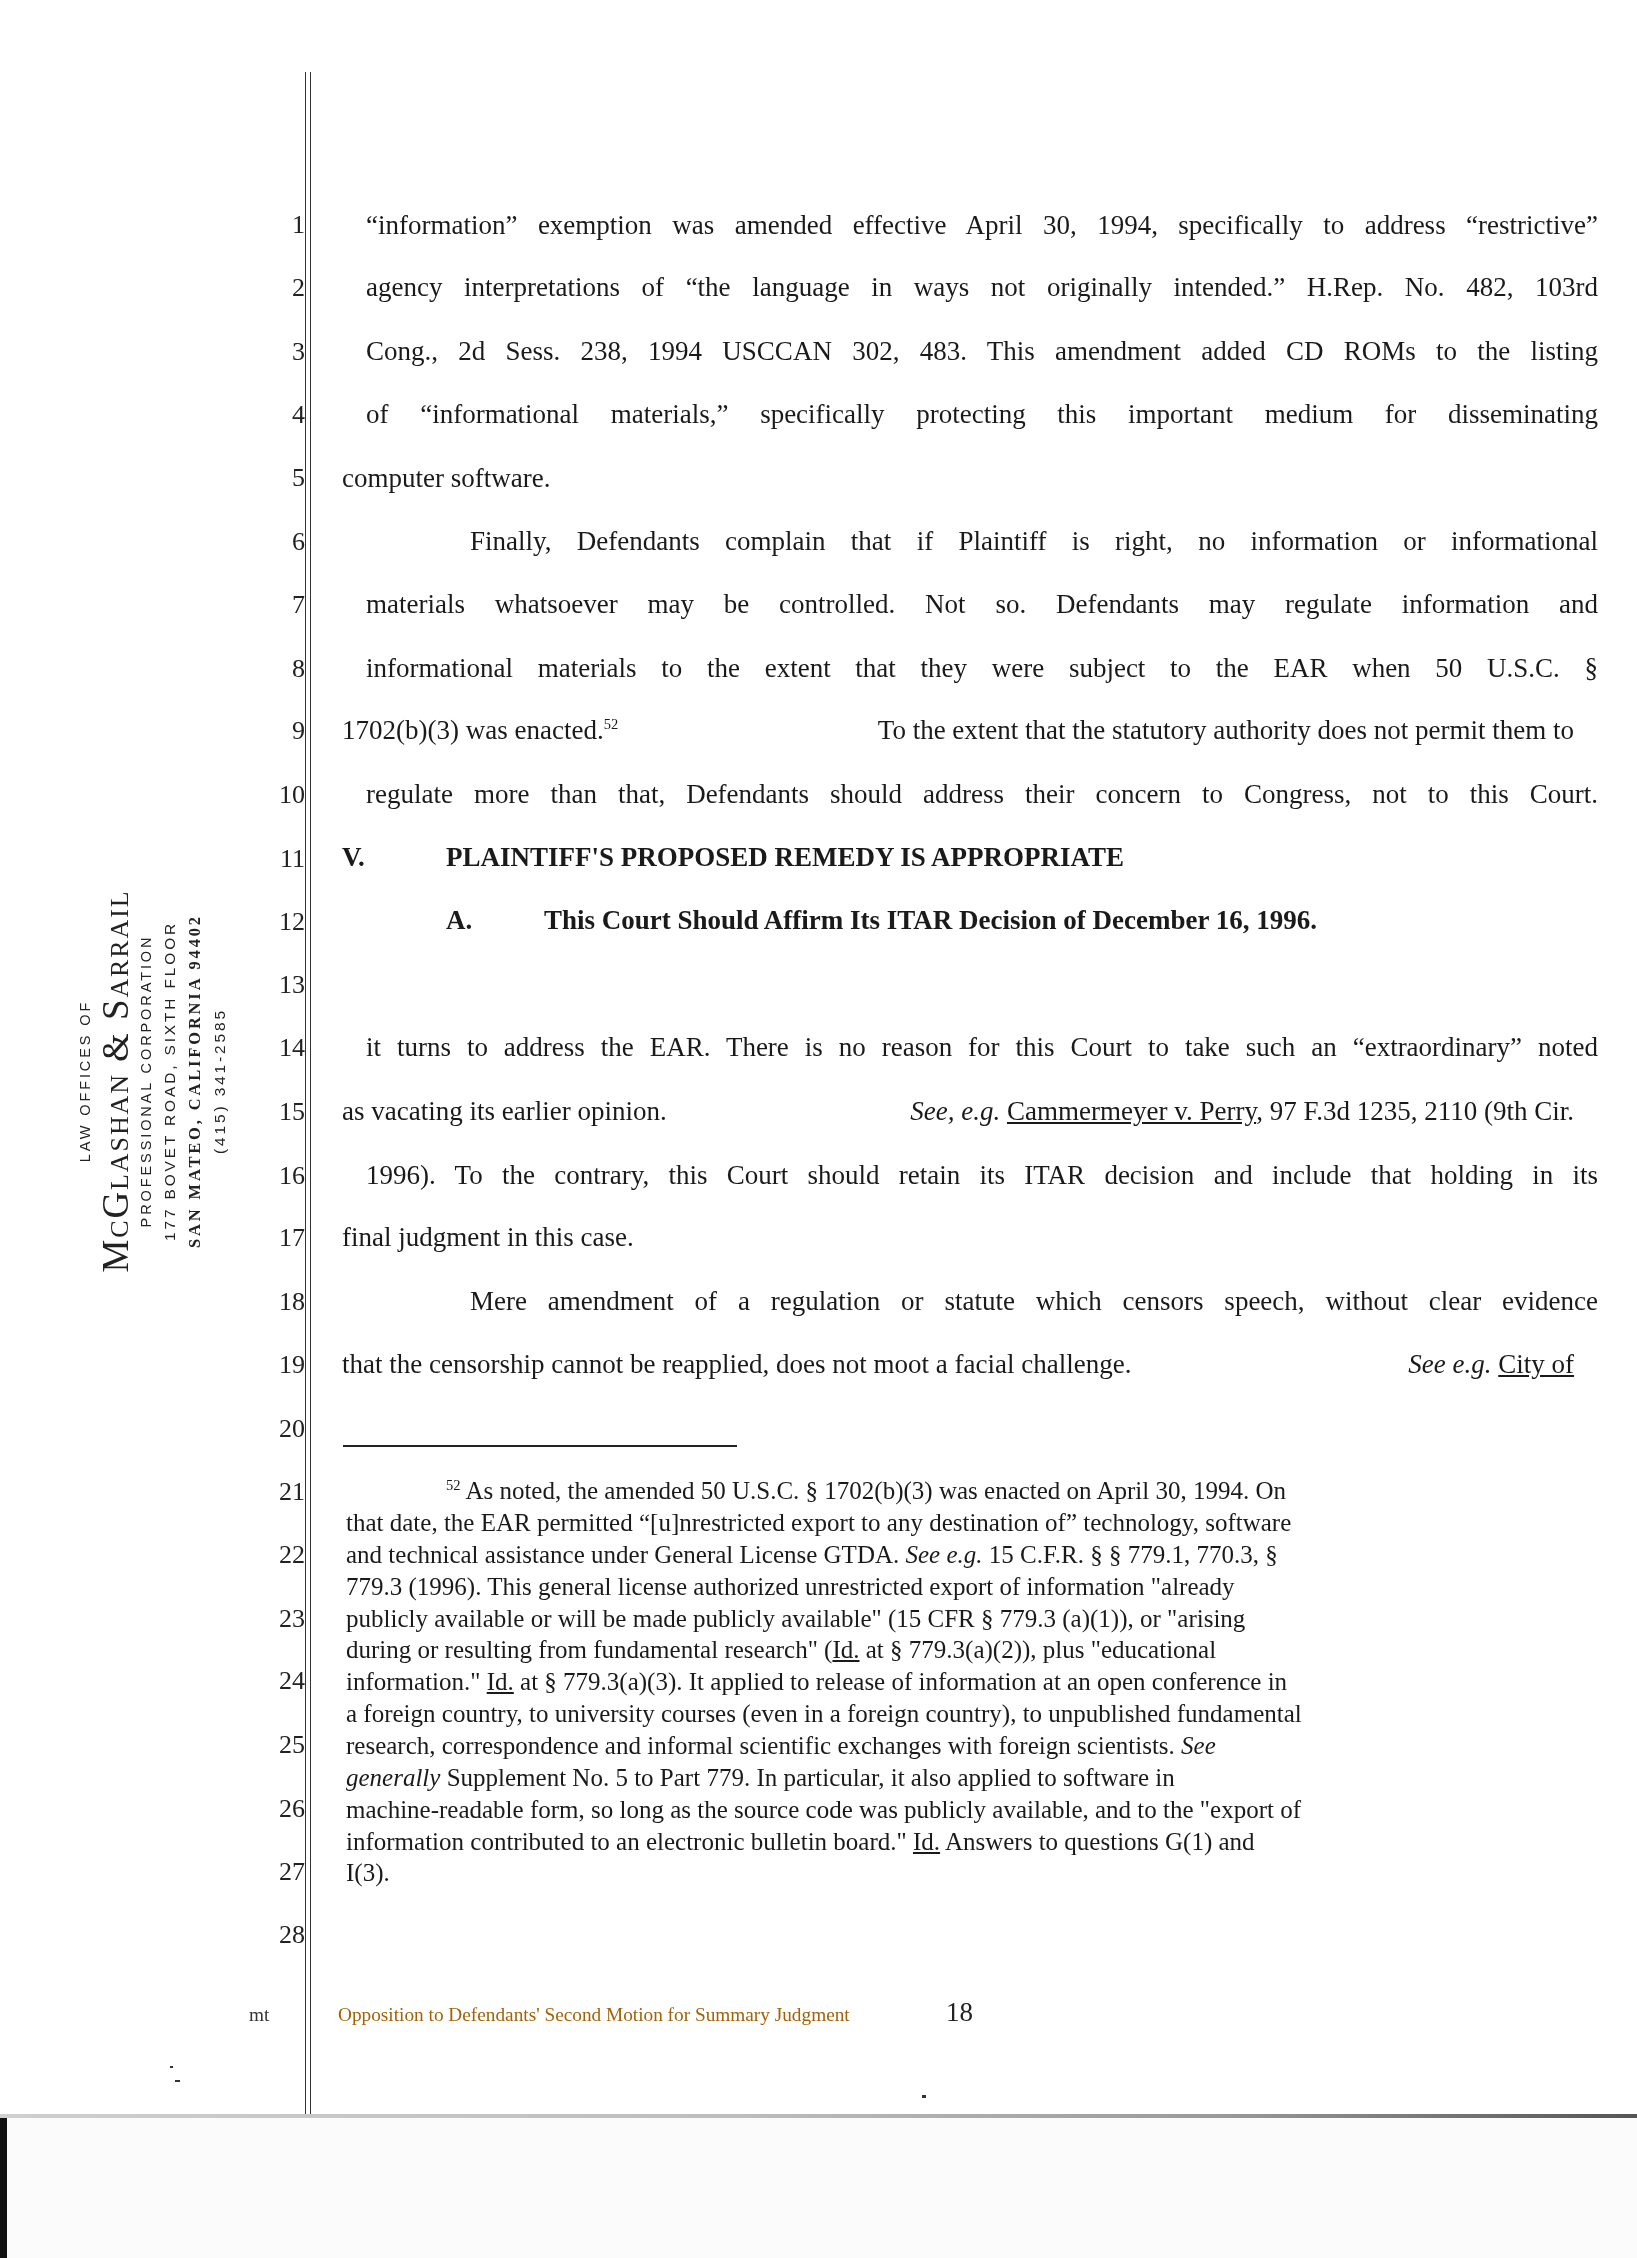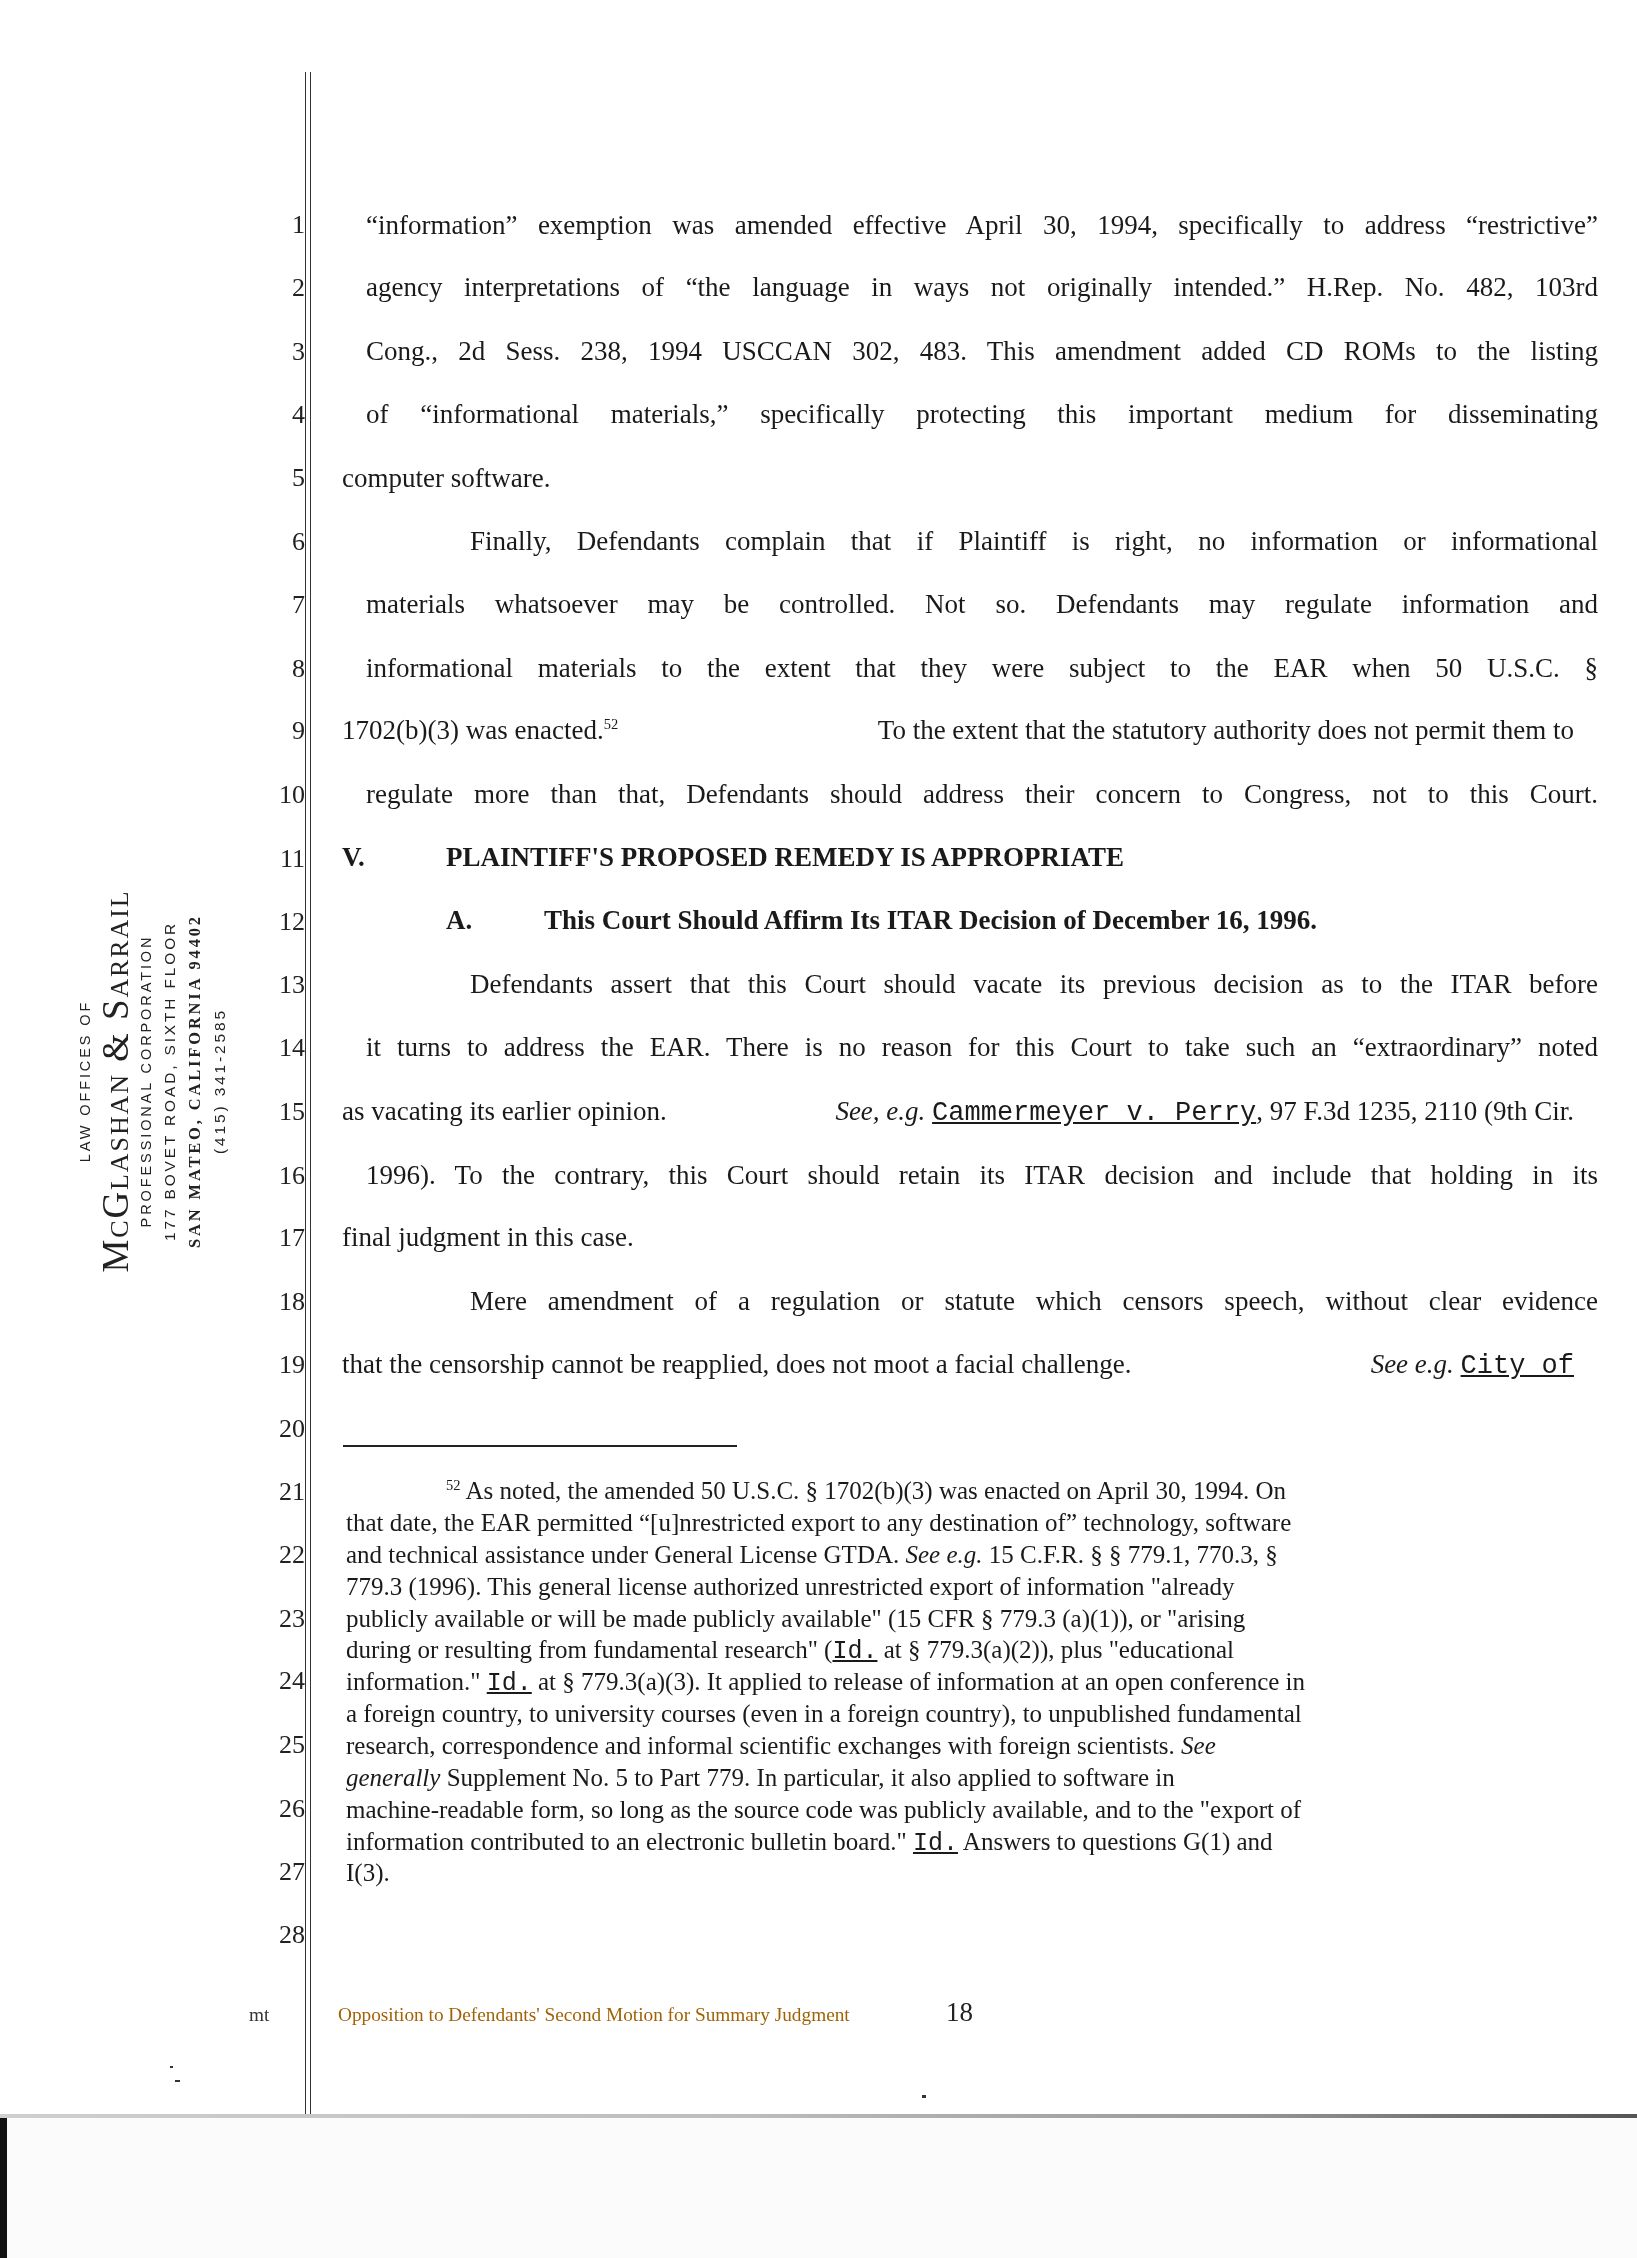--- a/index.html
+++ b/index.html
@@ -21,21 +21,21 @@
   .vrule.b { left:310px; }
 
   
   .ln { position:absolute; left:270px; width:35px; text-align:right; font-size:26px; line-height:29px; color:#222; }
 
   
   .tl { position:absolute; left:342px; width:1232px; font-size:27px; line-height:33px; white-space:nowrap; }
   .just { text-align:justify; text-align-last:justify;margin-left:24px; }
   .indent { left:446px; width:1128px; }
   .it { font-style:italic; }
-  .ul { text-decoration:underline;font-family:Liberation Mono, monospace; }
+  .ul { text-decoration:underline; }
   sup { font-size:14.5px; line-height:0; vertical-align:super; }
 
   .heading-num { position:absolute; left:342px; font-weight:bold; font-size:27px; }
   .heading-text { position:absolute; left:446px; font-weight:bold; font-size:27px; }
   .sub-num { position:absolute; left:446px; font-weight:bold; font-size:27px; }
   .sub-text { position:absolute; left:544px; font-weight:bold; font-size:27px; }
 
   .fn-rule { position:absolute; left:343px; top:1445px; width:394px; height:1.9px; background:#222; }
   .fn { position:absolute; left:346px; width:1228px; font-size:25px; line-height:21px; white-space:nowrap; }
   .fn.indent { left:446px; width:1128px; }
@@ -121,21 +121,20 @@
     <span><span>1702(b)(3) was enacted.</span><sup>52</sup></span>
     <span>To the extent that the statutory authority  does not permit them to</span>
   </div>
   <div class="tl just" style="top:778px">regulate more than that, Defendants should address their concern to Congress, not to this Court.</div>
 
   <div class="heading-num" style="top:842px">V.</div>
   <div class="heading-text" style="top:842px">PLAINTIFF'S PROPOSED REMEDY IS APPROPRIATE</div>
   <div class="sub-num" style="top:905px">A.</div>
   <div class="sub-text" style="top:905px">This Court Should Affirm Its ITAR Decision of December 16, 1996.</div>
 
-  <div class="tl just indent" style="top:968px">Defendants assert that this Court should vacate its previous decision as to the ITAR before</div>
   <div class="tl just" style="top:1031px">it turns to address the EAR.  There is no reason for this Court to take such an “extraordinary” noted</div>
   <div class="tl" style="top:1095px; display:flex; justify-content:space-between;">
     <span>as vacating its earlier opinion.</span>
     <span><span class="it">See, e.g.</span> <span class="ul">Cammermeyer v. Perry</span><span>, 97 F.3d 1235, 2110 (9th Cir.</span></span>
   </div>
   <div class="tl just" style="top:1159px">1996).  To the contrary, this Court should retain its ITAR decision and include that holding in its</div>
   <div class="tl" style="top:1221px">final judgment in this case.</div>
 
   <div class="tl just indent" style="top:1285px">Mere amendment of a regulation or statute which censors speech, without clear evidence</div>
   <div class="tl" style="top:1348px; display:flex; justify-content:space-between;">

